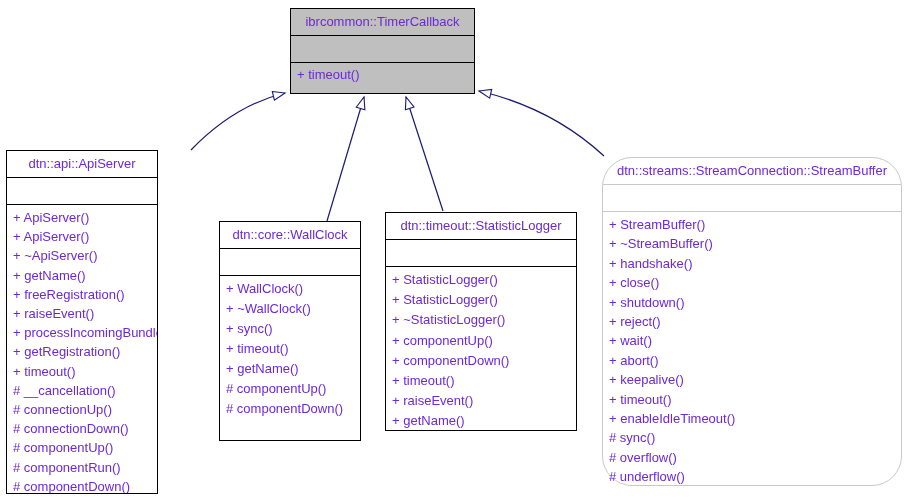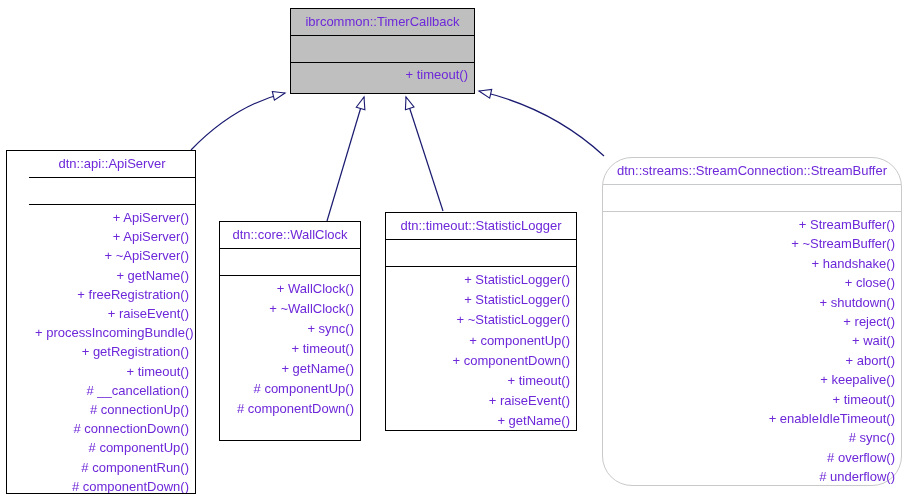--- a/index.html
+++ b/index.html
@@ -51,21 +51,20 @@
     border-bottom: 1px solid #000000;
   }
   .external .uml-attrs { border-bottom-color: #c8c9cb; }
   .uml-methods {
     flex: 1;
     padding: 3px 6px 0 6px;
     overflow: hidden;
   }
   .uml-methods .m {
     white-space: nowrap;
-    text-align: right;
   }
   .lh-single { line-height: 24px; padding-top: 0; }
   .lh-a .m { line-height: 19.2px; }
   .lh-b .m { line-height: 20px; }
   .lh-c .m { line-height: 20.2px; }
   .lh-d .m { line-height: 19.4px; }
 </style>
 </head>
 <body>
 
@@ -84,21 +83,21 @@
   </svg>
 
   <div class="uml-class current" style="left:290px; top:8px; width:185px; height:86px;">
     <div class="uml-title">ibrcommon::TimerCallback</div>
     <div class="uml-attrs"></div>
     <div class="uml-methods lh-single">
       <div class="m">+ timeout()</div>
     </div>
   </div>
 
-  <div class="uml-class" style="left:6px; top:150px; width:190px; height:344px;padding-left:22px;">
+  <div class="uml-class" style="left:6px; top:150px; width:152px; height:344px;">
     <div class="uml-title">dtn::api::ApiServer</div>
     <div class="uml-attrs"></div>
     <div class="uml-methods lh-a">
       <div class="m">+ ApiServer()</div>
       <div class="m">+ ApiServer()</div>
       <div class="m">+ ~ApiServer()</div>
       <div class="m">+ getName()</div>
       <div class="m">+ freeRegistration()</div>
       <div class="m">+ raiseEvent()</div>
       <div class="m">+ processIncomingBundle()</div>

